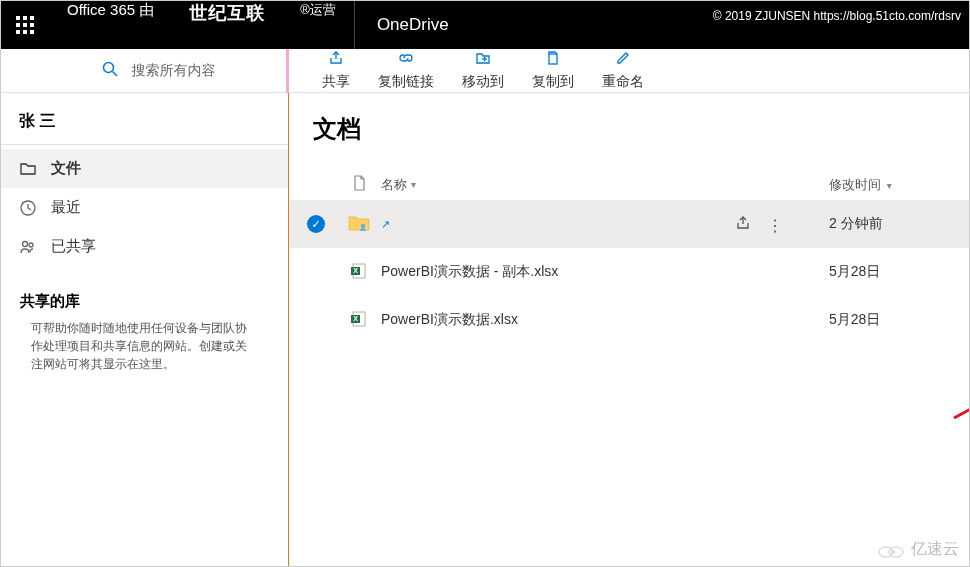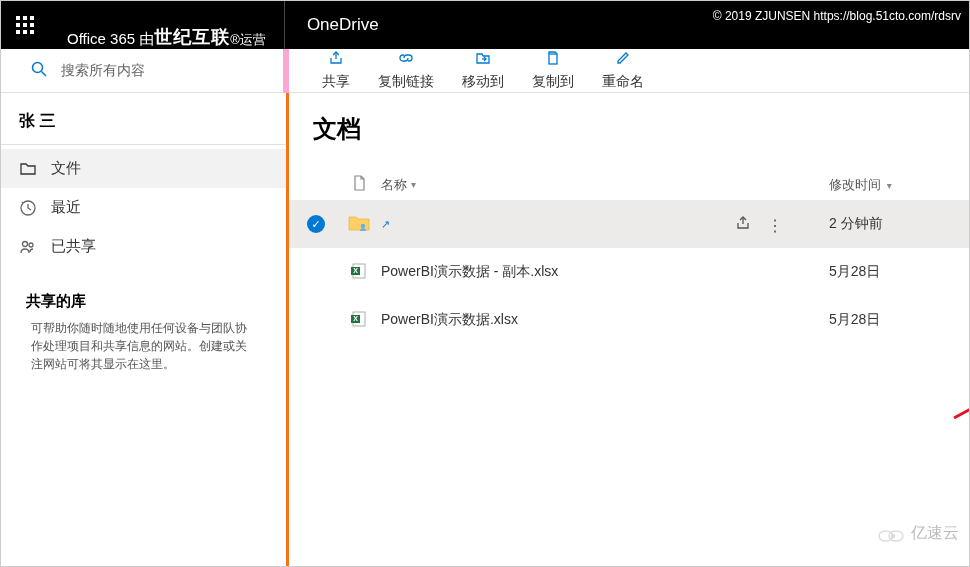--- a/index.html
+++ b/index.html
@@ -1,41 +1,41 @@
 <!DOCTYPE html>
 <html><head>
 <meta charset="utf-8">
 <style>
 * { margin:0; padding:0; box-sizing:border-box; font-family:"Segoe UI","Microsoft YaHei",Arial,sans-serif; }
 body { width:970px; height:567px; background:#fff; position:relative; overflow:hidden; border:1px solid #ccc; }
 
 .topbar { height:48px; background:#000; color:#fff; display:flex; align-items:center; }
 .waffle { width:48px; height:48px; display:flex; align-items:center; justify-content:center; background:#000; cursor:pointer; }
 .waffle svg { fill:#fff; }
-.brand { padding:0 18px; font-size:16px; display:flex; align-items:flex-end; border-right:1px solid #444; height:100%; }
+.brand { padding:0 18px; font-size:16px; display:flex; align-items:flex-start; border-right:1px solid #444; height:100%;gap:35px; }
 .brand-text { font-size:15px; }
 .brand-strong { font-weight:bold; font-size:18px; letter-spacing:1px; }
 .brand-suffix { font-size:13px; }
 .app-title { padding:0 22px; font-size:17px; }
 
 .cmdbar { height:44px; border-bottom:1px solid #e1e1e1; display:flex; align-items:center; position:relative; }
-.searchbox { width:288px; height:44px; display:flex; align-items:center; padding-left:30px; border-right:6px solid #f9a8d4; }
+.searchbox { width:288px; height:44px; display:flex; align-items:center; padding-left:30px; border-right:3px solid #f9a8d4;justify-content:center; }
 .search-icon { color:#0078d4; margin-right:14px; }
 .search-ph { color:#666; font-size:14px; }
 .cmds { display:flex; align-items:center; padding-left:20px; gap:2px; }
 .cmd { display:flex; align-items:center; gap:7px; padding:6px 13px; font-size:14px; color:#333; cursor:pointer;flex-direction:column; }
 .cmd-icon { color:#0078d4; display:inline-flex; }
 
 .layout { display:flex; height:calc(100% - 92px); }
-.sidebar { width:288px; border-right:3px solid #f97316; padding-top:10px; }
+.sidebar { width:288px; border-right:1px solid #f97316; padding-top:10px; }
 .user-name { padding:8px 18px 12px; font-size:16px; font-weight:600; border-bottom:1px solid #e1e1e1; margin:0 0 4px 0; }
 .nav-item { display:flex; align-items:center; gap:14px; padding:10px 18px; font-size:15px; color:#333; cursor:pointer; }
-.nav-item.active { background:#f2f2f2; font-weight:400; }
+.nav-item.active { background:#f2f2f2; font-weight:700; }
 .nav-icon { width:18px; display:inline-flex; justify-content:center; color:#666; }
-.lib-hdr { padding:26px 25px 8px; font-size:15px; font-weight:600; }
+.lib-hdr { padding:26px 19px 8px; font-size:15px; font-weight:600; }
 .lib-desc { padding:0 30px; font-size:12px; color:#555; line-height:18px; }
 .new-btn { padding:14px 18px; color:#0078d4; font-size:15px; cursor:pointer; }
 
 .main { flex:1; padding:20px 0 16px 0; position:relative; }
 .page-title { font-size:24px; font-weight:600; padding:0 24px 24px; }
 .filelist { }
 .fl-head { display:flex; align-items:center; padding:6px 0; font-size:13px; color:#555; }
 .col-check { width:48px; }
 .col-icon { width:44px; text-align:center; }
 .col-name { flex:1; display:flex; align-items:center; gap:2px; }
@@ -46,21 +46,21 @@
 .fl-row { display:flex; align-items:center; height:48px; font-size:14px; color:#333; }
 .fl-row.selected { background:#edebe9; }
 .check-circle { width:18px; height:18px; border-radius:50%; background:#0078d4; color:#fff; display:inline-flex; align-items:center; justify-content:center; font-size:11px; margin-left:18px; }
 .file-icon { display:inline-flex; }
 .row-name { font-weight:400; }
 .row-name.bold { font-weight:600; }
 .row-action-btn { width:28px; height:28px; display:inline-flex; align-items:center; justify-content:center; color:#555; cursor:pointer; }
 
 .arrow { position:absolute; top:290px; left:660px; pointer-events:none; }
 .watermark-top { position:absolute; top:8px; right:8px; color:#fff; font-size:12px; z-index:5; font-family:Arial; }
-.watermark-bottom { position:absolute; bottom:22px; right:10px; display:flex; align-items:center; gap:6px; color:#bbb; font-size:16px; }
+.watermark-bottom { position:absolute; bottom:6px; right:10px; display:flex; align-items:center; gap:6px; color:#bbb; font-size:16px; }
 .watermark-bottom svg { opacity:.5; }
 </style>
 </head>
 <body>
 
 <div class="topbar">
   <div class="waffle">
     <svg width="18" height="18" viewBox="0 0 18 18">
         <rect x="0" y="0" width="4" height="4"></rect>
         <rect x="7" y="0" width="4" height="4"></rect>

